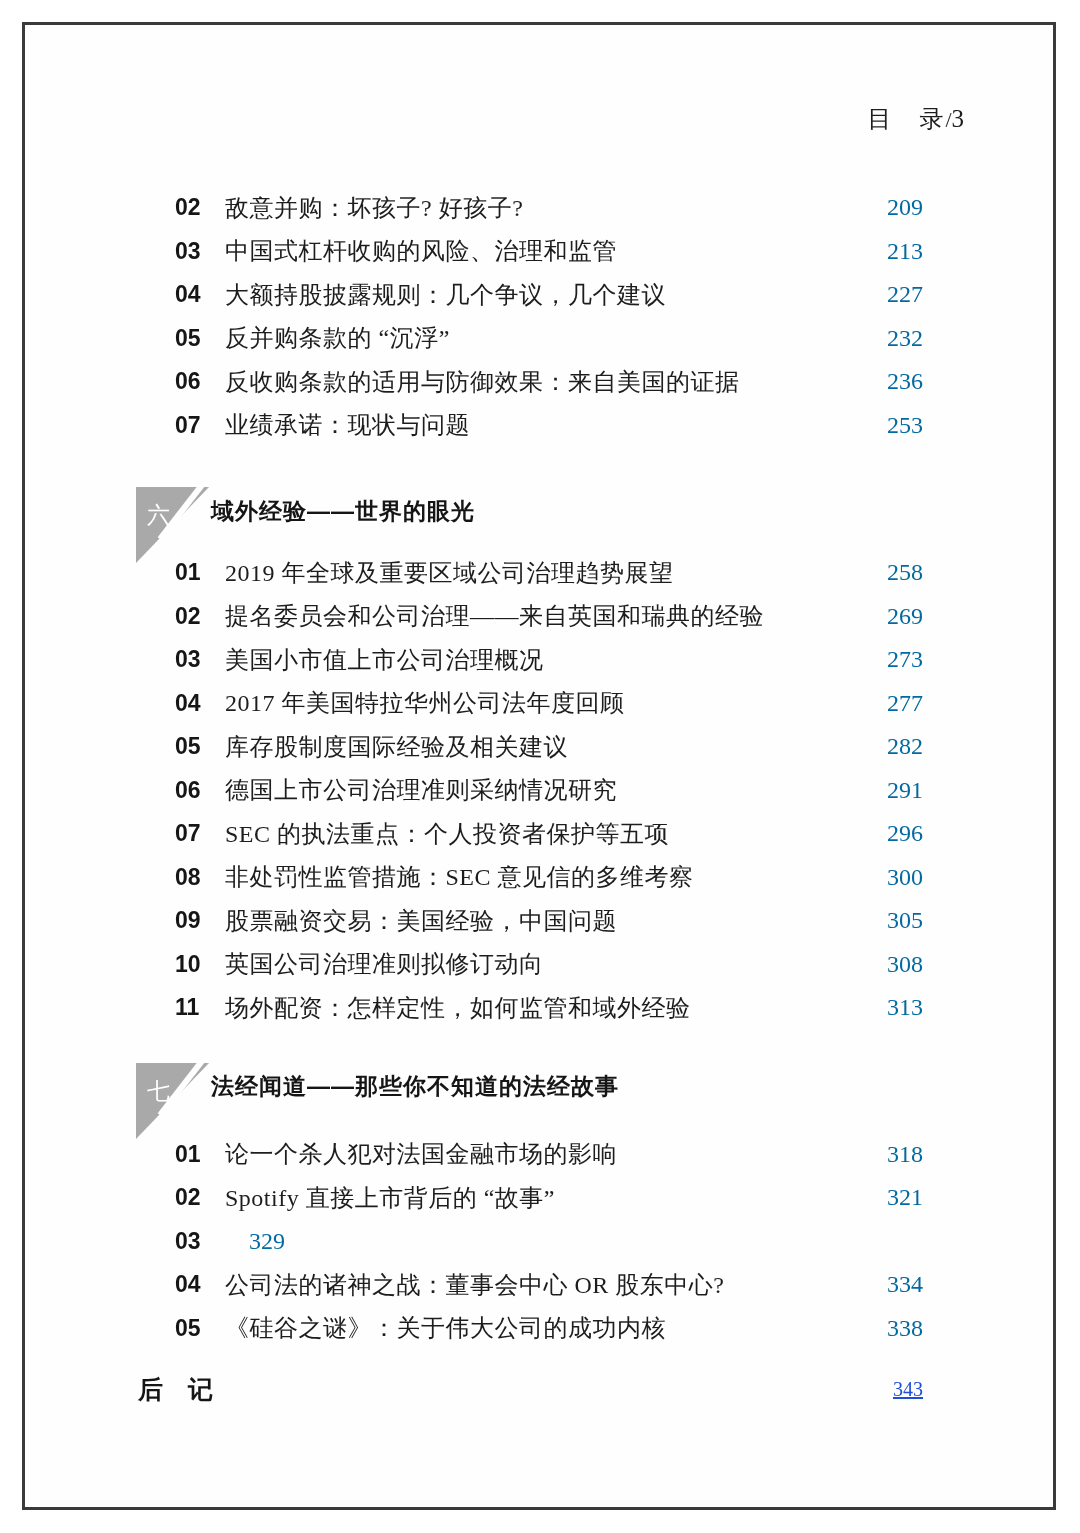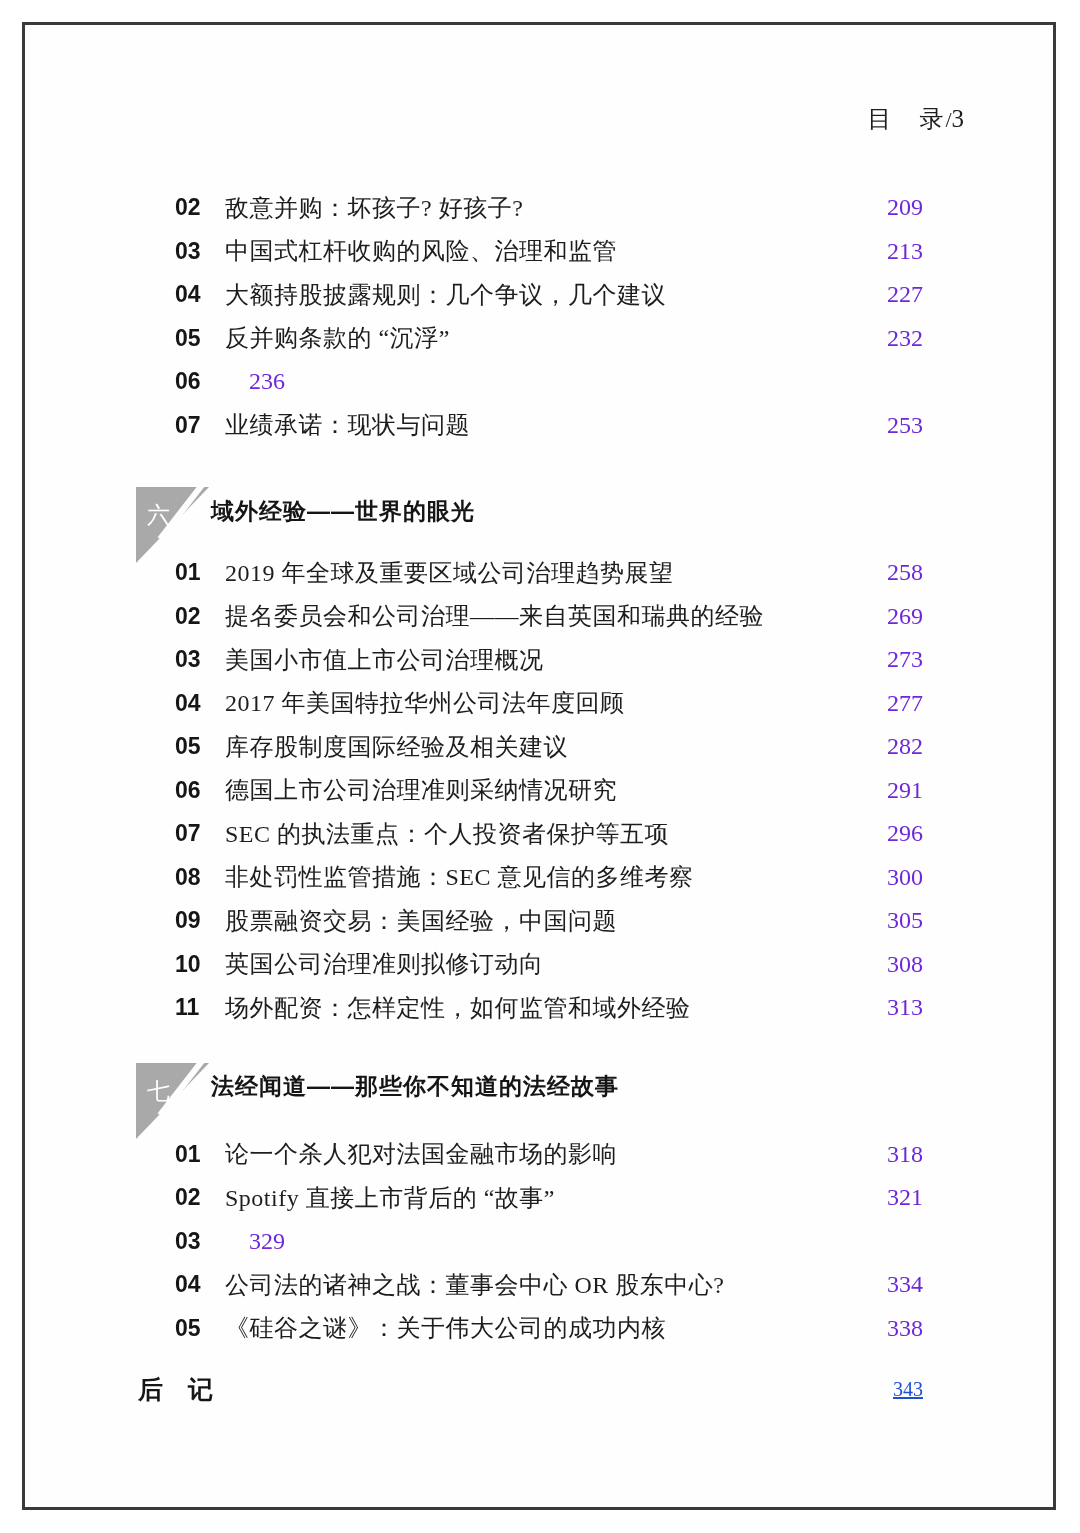--- a/index.html
+++ b/index.html
@@ -67,21 +67,21 @@
     color: #1d1d1d;
     white-space: nowrap;
     overflow: hidden;
   }
   .row .pg {
     flex: 0 0 auto;
     min-width: 60px;
     text-align: right;
     font-family: "Liberation Serif", serif;
     font-size: 24px;
-    color: #6d28d9;
+    color: #0369a1;
   }
   
   .sec {
     position: relative;
     height: 50px;
     display: flex;
     align-items: center;
     padding-left: 75px;
     box-sizing: border-box;
     overflow: visible;
@@ -164,20 +164,21 @@
       <span class="title">大额持股披露规则：几个争议，几个建议</span>
       <span class="pg">227</span>
     </div>
     <div class="row">
       <span class="no">05</span>
       <span class="title">反并购条款的 “沉浮”</span>
       <span class="pg">232</span>
     </div>
     <div class="row">
       <span class="no">06</span>
+      <span class="title">反收购条款的适用与防御效果：来自美国的证据</span>
       <span class="pg">236</span>
     </div>
     <div class="row">
       <span class="no">07</span>
       <span class="title">业绩承诺：现状与问题</span>
       <span class="pg">253</span>
     </div>
   </div>
 
   <div class="sec sec-6">

